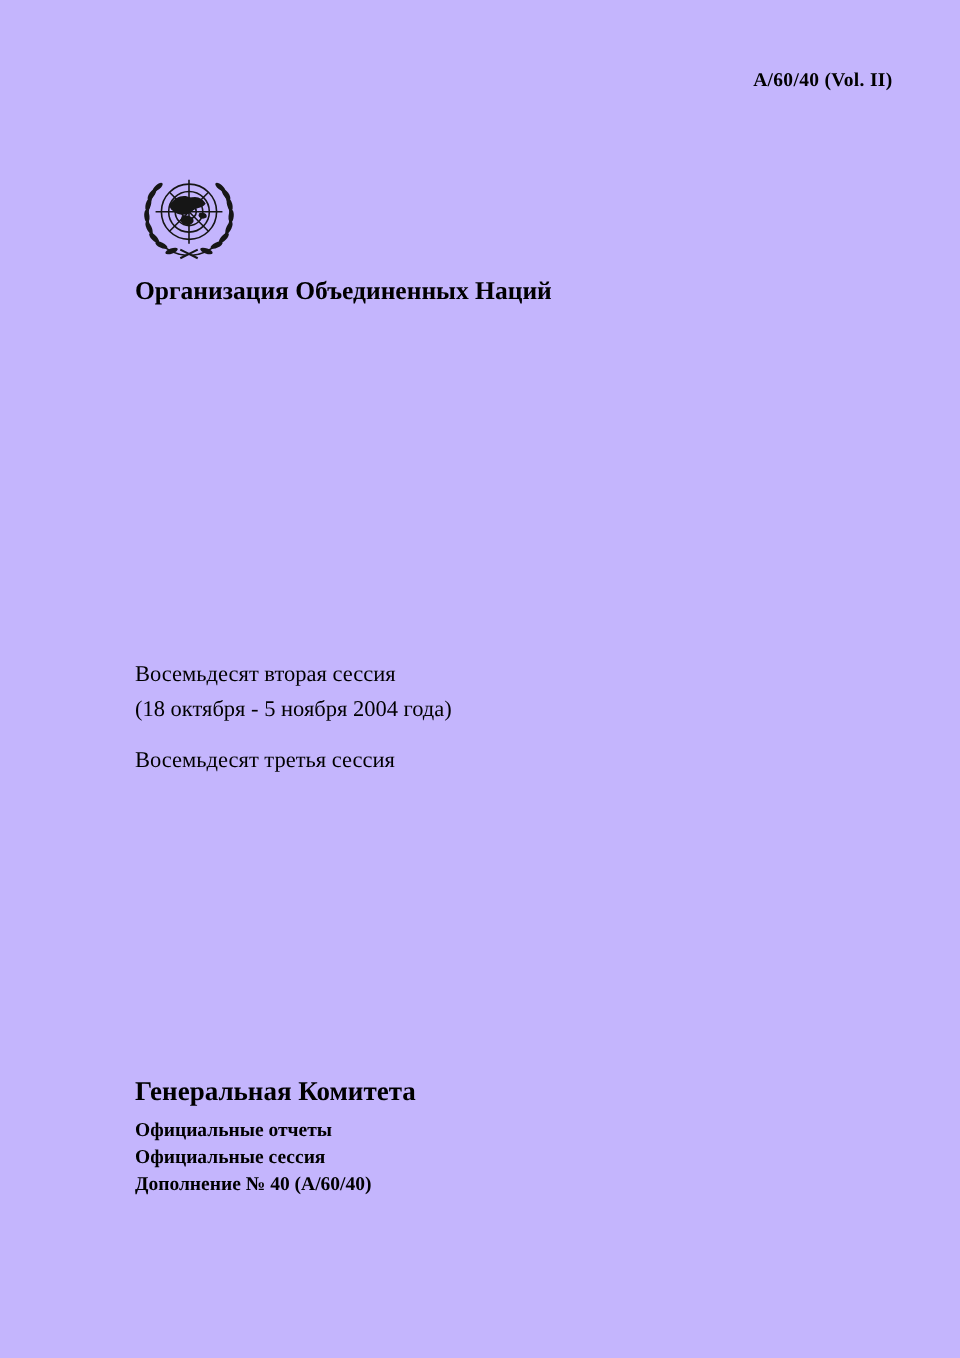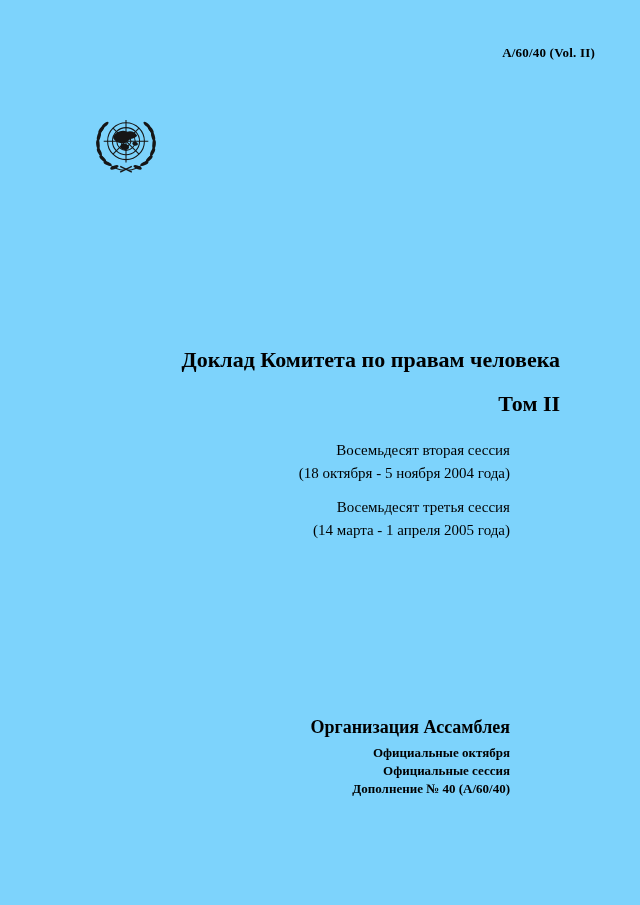--- a/index.html
+++ b/index.html
@@ -6,23 +6,22 @@
   html, body { background: #ffffff; }
   body {
     font-family: "Liberation Serif", "DejaVu Serif", serif;
     color: #000000;
   }
   .page {
     position: relative;
     width: 640px;
     height: 905px;
     margin: 0 auto;
-    background: #7dd3fc;
+    background: #c4b5fd;
     overflow: hidden;
-    text-align: right;
   }
   .doc-symbol {
     position: absolute;
     top: 45px;
     right: 45px;
     font-size: 13px;
     font-weight: bold;
     letter-spacing: 0.2px;
   }
   .emblem {
@@ -142,37 +141,33 @@
         </g>
       </g>
 
       <g stroke="#161616" stroke-width="1.4">
         <line x1="28" y1="58" x2="40" y2="52"></line>
         <line x1="28" y1="52" x2="40" y2="58"></line>
       </g>
     </svg>
   </div>
 
+  <div class="org-name">Организация Объединенных Наций</div>
 
-  <div class="title-block">
-    <div class="doc-title">Доклад Комитета по правам человека</div>
-    <div class="doc-volume">Том II</div>
-  </div>
 
   <div class="sessions">
     <div class="session-group">
       <div class="session-name">Восемьдесят вторая сессия</div>
       <div class="session-dates">(18 октября - 5 ноября 2004 года)</div>
     </div>
     <div class="session-group">
       <div class="session-name">Восемьдесят третья сессия</div>
-      <div class="session-dates">(14 марта - 1 апреля 2005 года)</div>
     </div>
   </div>
 
   <div class="footer-block">
-    <div class="assembly-title">Организация Ассамблея</div>
-    <div class="footer-line">Официальные октября</div>
+    <div class="assembly-title">Генеральная Комитета</div>
+    <div class="footer-line">Официальные отчеты</div>
     <div class="footer-line">Официальные сессия</div>
     <div class="footer-line">Дополнение № 40 (A/60/40)</div>
   </div>
 
 </div>
 
 </body></html>

